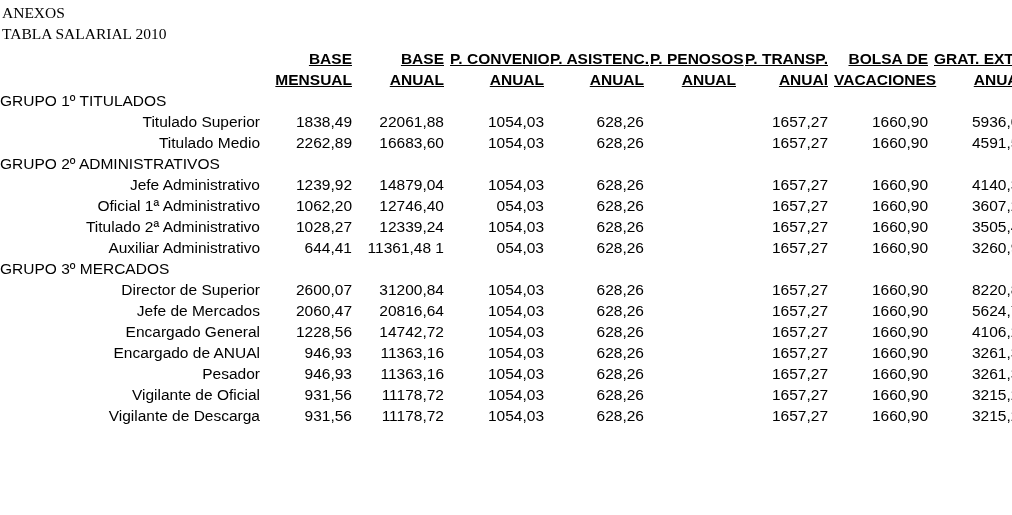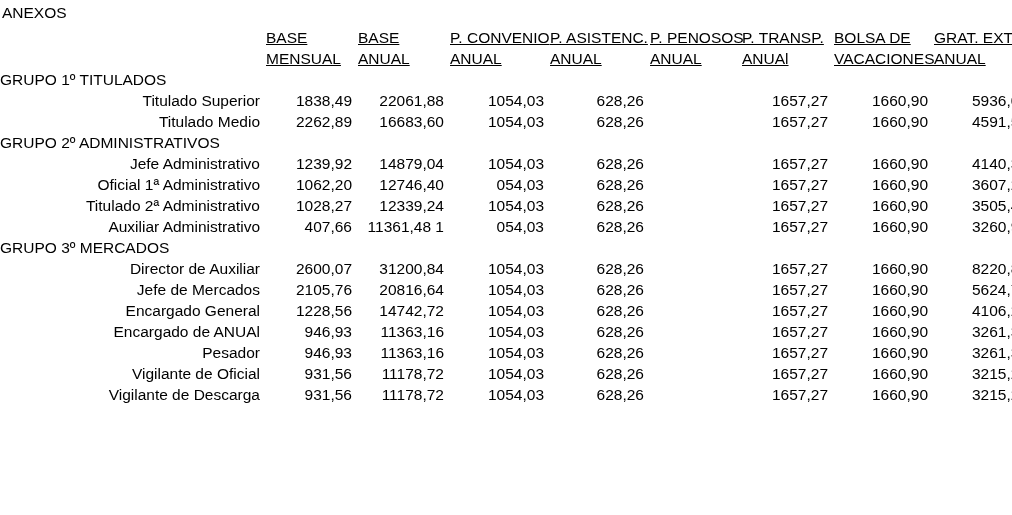--- a/index.html
+++ b/index.html
@@ -15,20 +15,21 @@
     overflow: hidden;
   }
   .page {
     position: relative;
     width: 1012px;
     height: 515px;
     padding: 0;
   }
   .heading-block {
     padding: 2px 0 0 2px;
+    font-family: Liberation Serif, serif;
   }
   .heading-line {
     font-size: 15.5px;
     line-height: 21px;
     white-space: pre;
   }
   table.salary {
     border-collapse: collapse;
     width: 1010px;
     table-layout: fixed;
@@ -39,22 +40,22 @@
   table.salary col.c-num-w { width: 100px; }
 
   table.salary th, table.salary td {
     font-size: 15.5px;
     line-height: 21px;
     padding: 0 6px 0 0;
     vertical-align: bottom;
     white-space: nowrap;
   }
   table.salary thead th {
-    text-align: left;
-    font-weight: normal;
+    text-align: right;
+    font-weight: bold;
   }
   table.salary thead th span.u {
     text-decoration: underline;
   }
   th.head-spacer {
     text-align: left;
   }
   td.label {
     text-align: right;
     padding-left: 2px;
@@ -70,20 +71,21 @@
     height: 21px;
   }
 </style>
 </head>
 <body>
 
 <div class="page">
 
   <div class="heading-block">
     <div class="heading-line">ANEXOS</div>
+    <div class="heading-line">TABLA SALARIAL 2010</div>
   </div>
 
   <table class="salary">
     <colgroup>
       <col class="c-label">
       <col class="c-num">
       <col class="c-num">
       <col class="c-num-w">
       <col class="c-num-w">
       <col class="c-num">
@@ -196,21 +198,21 @@
         <td class="num">1054,03</td>
         <td class="num">628,26</td>
         <td class="num"></td>
         <td class="num">1657,27</td>
         <td class="num">1660,90</td>
         <td class="num">3505,41</td>
       </tr>
 
       <tr>
         <td class="label">Auxiliar Administrativo</td>
-        <td class="num">407,66</td>
+        <td class="num">644,41</td>
         <td class="num">11361,48 1</td>
         <td class="num">054,03</td>
         <td class="num">628,26</td>
         <td class="num"></td>
         <td class="num">1657,27</td>
         <td class="num">1660,90</td>
         <td class="num">3260,97</td>
       </tr>
 
       <tr class="group">
@@ -219,34 +221,34 @@
         <td class="num"></td>
         <td class="num"></td>
         <td class="num"></td>
         <td class="num"></td>
         <td class="num"></td>
         <td class="num"></td>
         <td class="num"></td>
       </tr>
 
       <tr>
-        <td class="label">Director de Auxiliar</td>
+        <td class="label">Director de Superior</td>
         <td class="num">2600,07</td>
         <td class="num">31200,84</td>
         <td class="num">1054,03</td>
         <td class="num">628,26</td>
         <td class="num"></td>
         <td class="num">1657,27</td>
         <td class="num">1660,90</td>
         <td class="num">8220,81</td>
       </tr>
 
       <tr>
         <td class="label">Jefe de Mercados</td>
-        <td class="num">2105,76</td>
+        <td class="num">2060,47</td>
         <td class="num">20816,64</td>
         <td class="num">1054,03</td>
         <td class="num">628,26</td>
         <td class="num"></td>
         <td class="num">1657,27</td>
         <td class="num">1660,90</td>
         <td class="num">5624,76</td>
       </tr>
 
       <tr>

